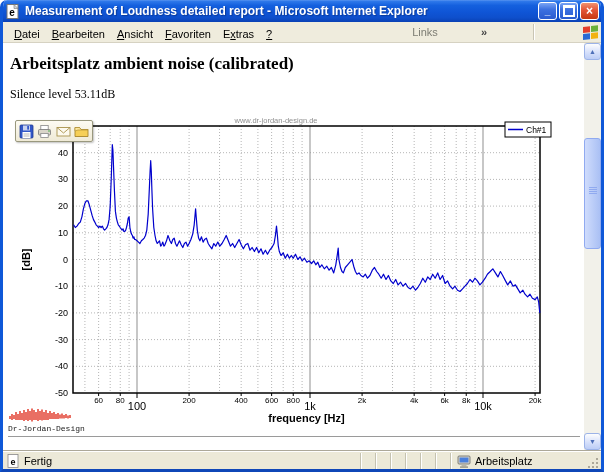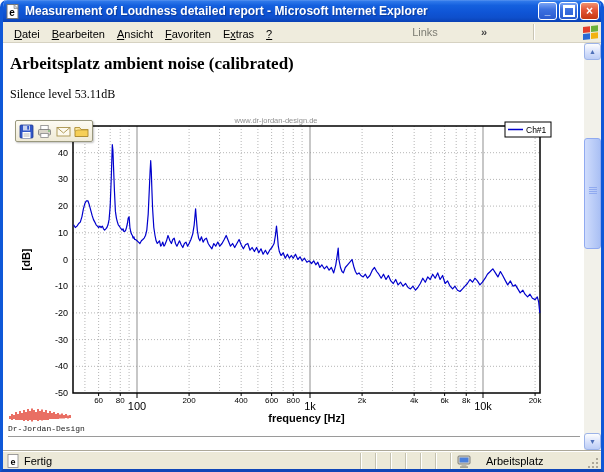--- a/index.html
+++ b/index.html
@@ -60,21 +60,21 @@
   .sb-down{bottom:0;}
   .sb-thumb{position:absolute;left:0;top:95px;width:17px;height:111px;box-sizing:border-box;border:1px solid #90aaf0;border-radius:3px;
     background:linear-gradient(90deg,#cfdcfc,#bcceف8 50%,#aac0f4);background:linear-gradient(90deg,#cfdcfc,#aac0f4);}
   .sb-grip{position:absolute;left:4px;top:50px;width:8px;height:1px;background:#90aaf0;box-shadow:0 2px 0 #90aaf0,0 4px 0 #90aaf0,0 -2px 0 #90aaf0;}
   
   .statusbar{height:20px;background:#ece9d8;border-top:1px solid #aca899;box-shadow:inset 0 1px 0 #fff;
     display:flex;align-items:center;font-size:11px;color:#000;}
   .status-left{flex:1;display:flex;align-items:center;gap:4px;padding-left:4px;}
   .status-cell{width:14px;height:16px;border-left:1px solid #c5c2b0;box-shadow:inset 1px 0 0 #fff;}
   .status-right{width:128px;height:16px;border-left:1px solid #c5c2b0;box-shadow:inset 1px 0 0 #fff;
-    display:flex;align-items:center;gap:15px;padding-left:6px;}
+    display:flex;align-items:center;gap:4px;padding-left:6px;}
   .status-grip{width:16px;height:16px;align-self:flex-end;}
 </style>
 </head>
 <body>
 
 <div class="window">
 
   <div class="titlebar">
     <svg class="title-icon" viewBox="0 0 15 15">
       <rect x="1" y="0.5" width="11" height="14" fill="#fff" stroke="#777" stroke-width="1"></rect>

